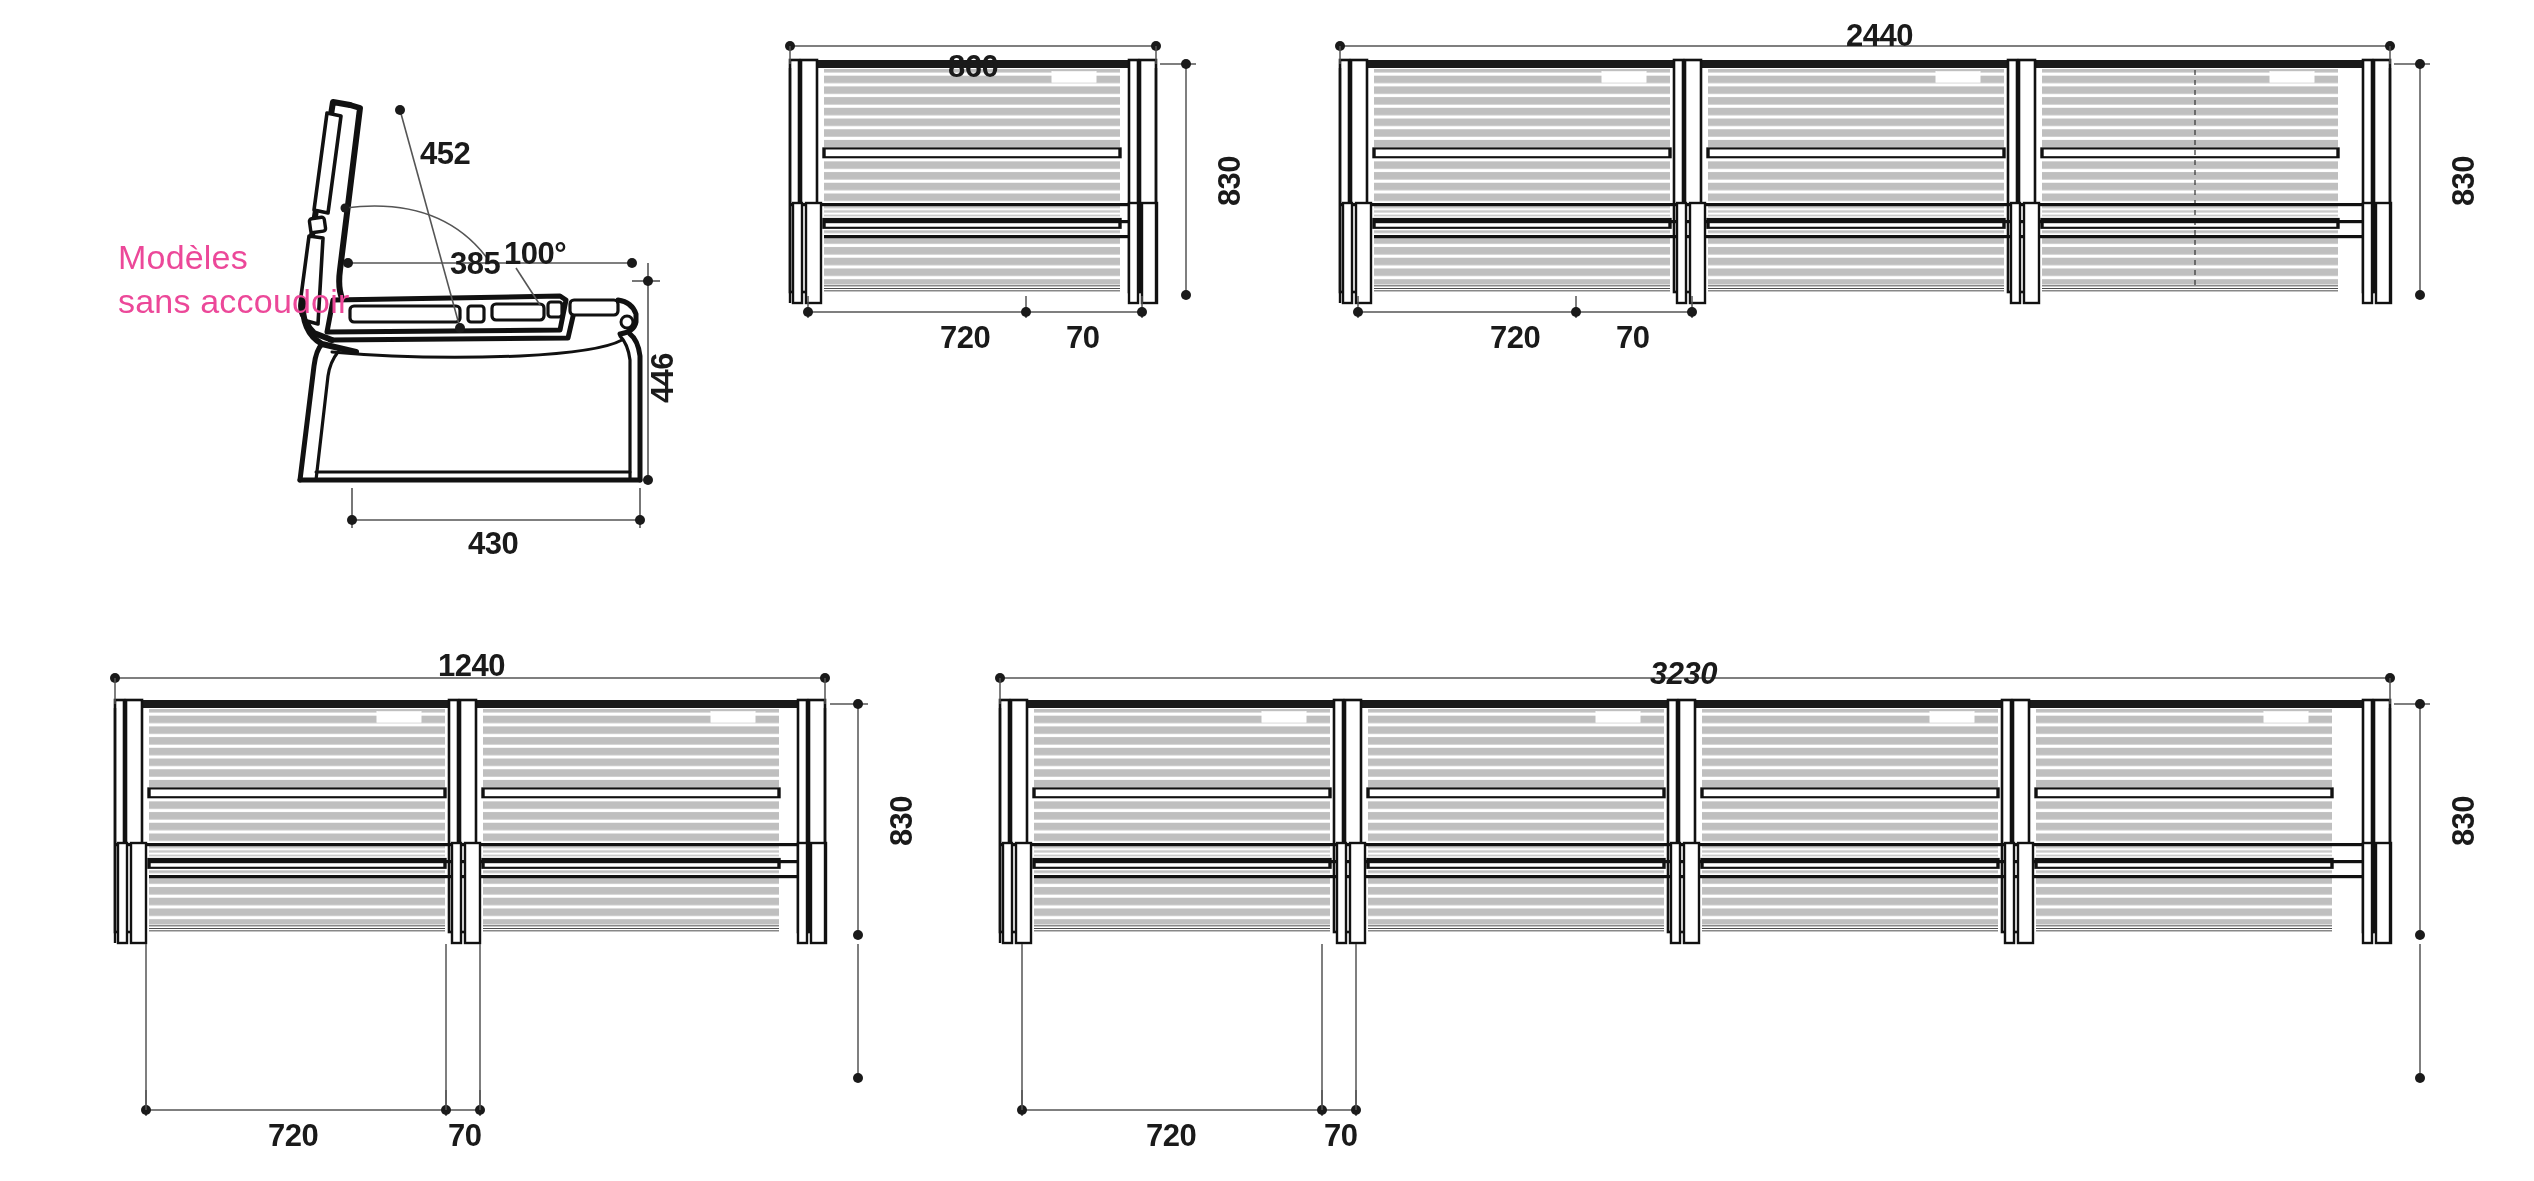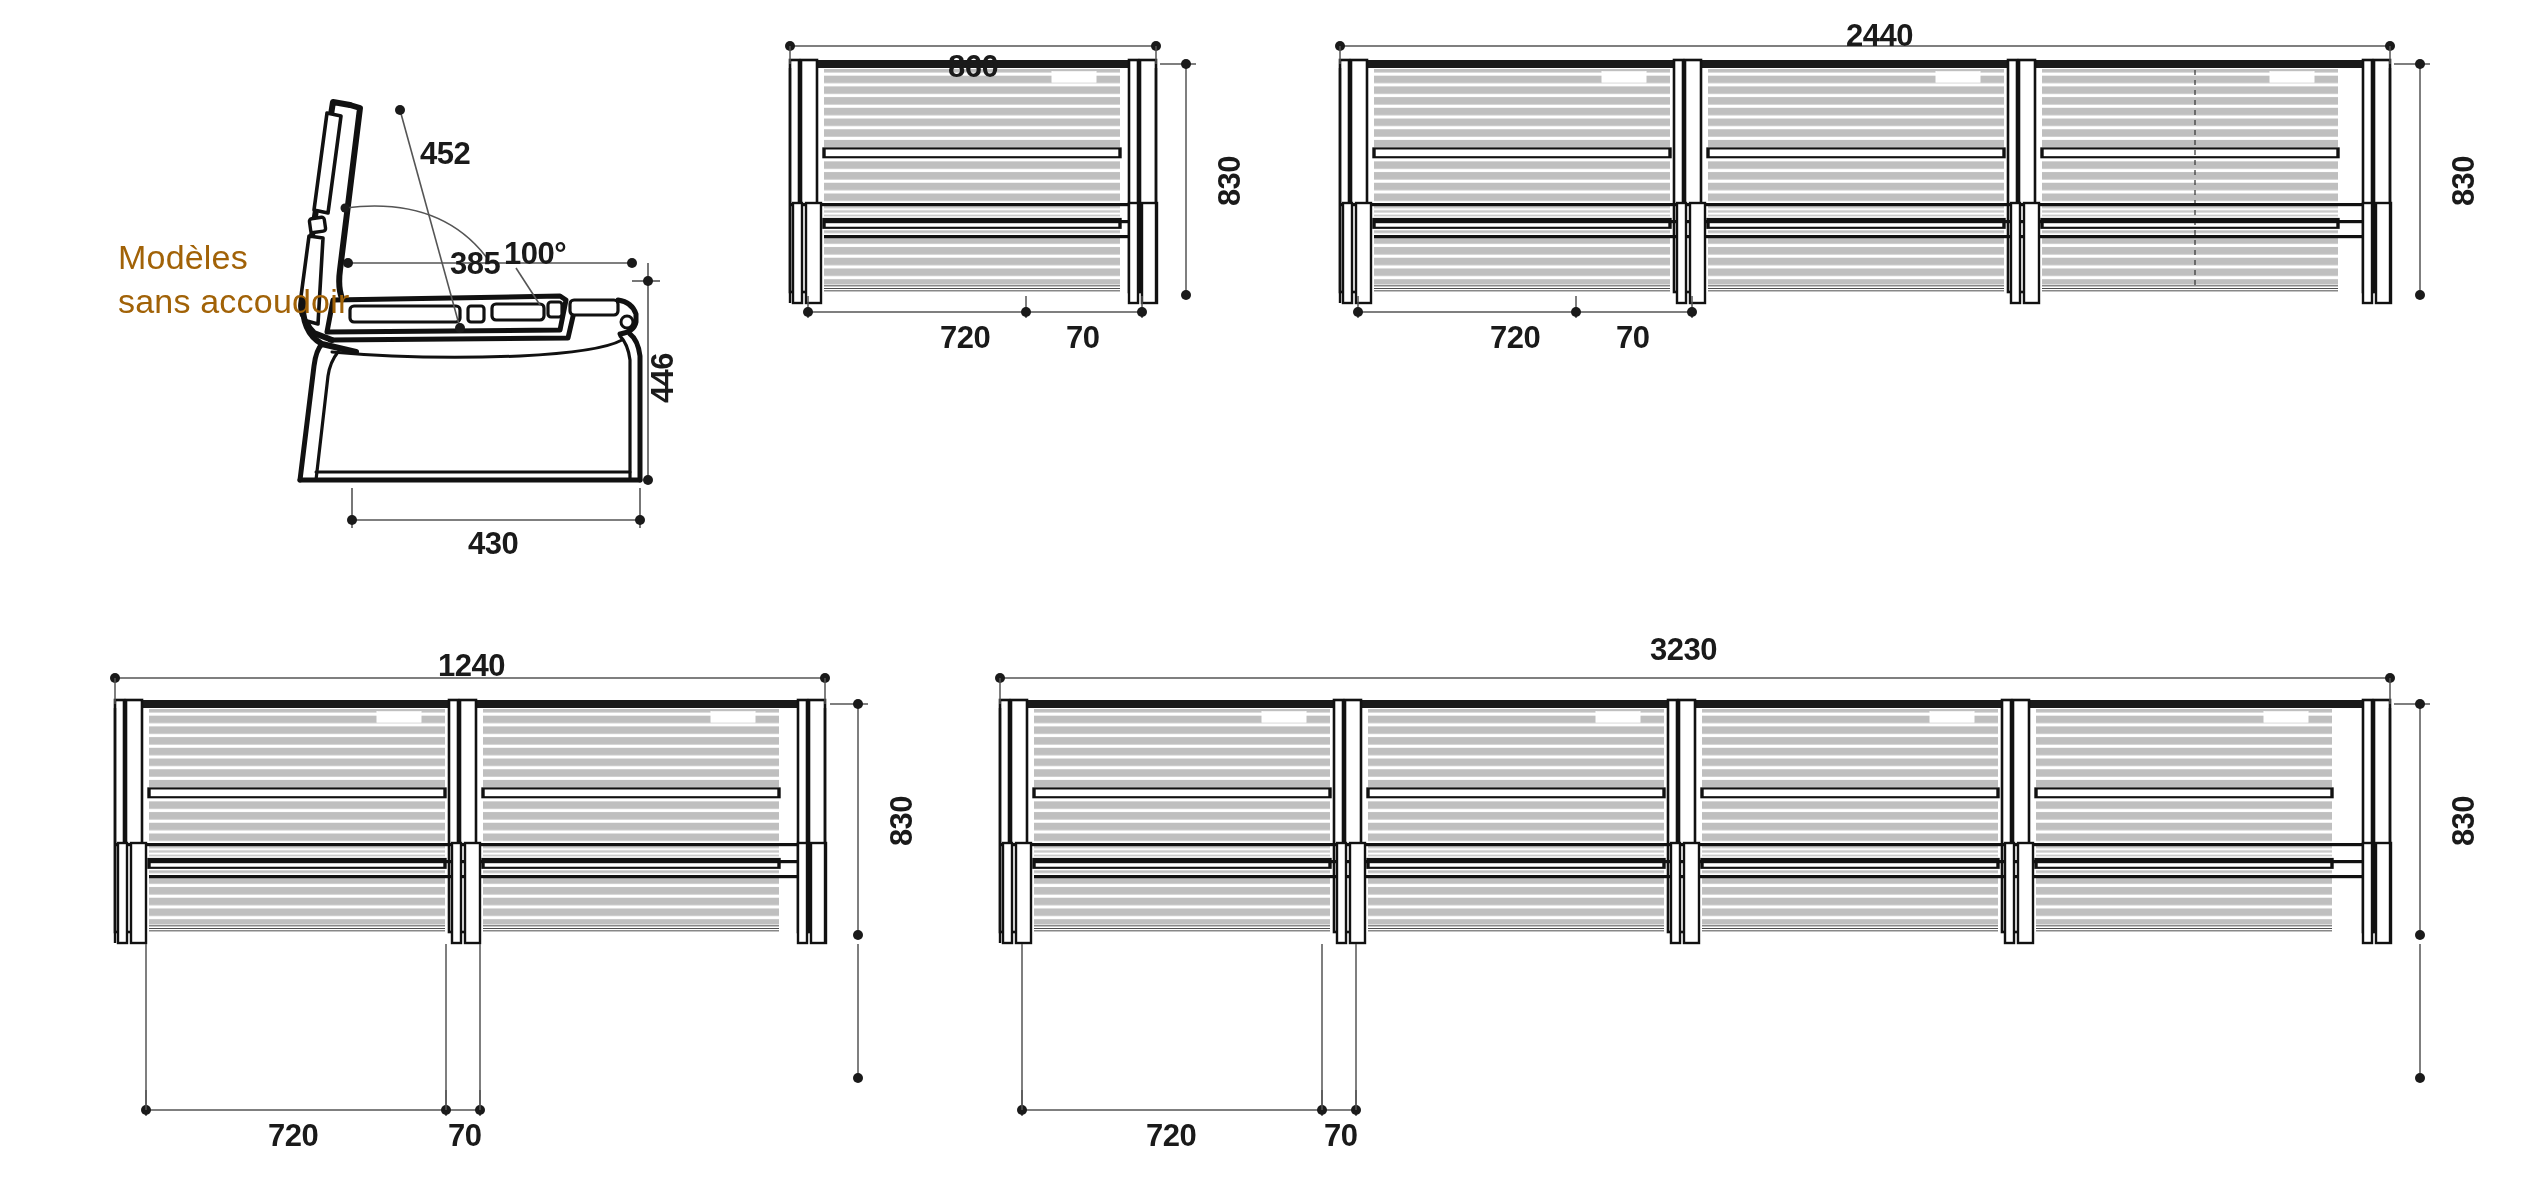--- a/index.html
+++ b/index.html
@@ -25,21 +25,21 @@
     white-space: nowrap;
     transform-origin: center center;
   }
   .dim-label.vert {
     transform: rotate(-90deg);
   }
   .note-text {
     position: absolute;
     font-family: "Liberation Sans", sans-serif;
     font-size: 34px;
-    color: #a16207;
+    color: #ec4899;
     line-height: 1.28;
     white-space: pre-line;
     letter-spacing: 0.2px;
   }
   svg.layer {
     position: absolute;
     left: 0; top: 0;
     width: 2534px;
     height: 1181px;
     pointer-events: none;
@@ -401,18 +401,18 @@
   <div class="dim-label" style="left:1830px; top:18px;margin-left:16px;">2440</div>
   <div class="dim-label vert" style="left:2439px; top:163px;">830</div>
   <div class="dim-label" style="left:1490px; top:320px;">720</div>
   <div class="dim-label" style="left:1616px; top:320px;">70</div>
 
   <div class="dim-label" style="left:438px; top:648px;">1240</div>
   <div class="dim-label vert" style="left:877px; top:803px;">830</div>
   <div class="dim-label" style="left:268px; top:1118px;">720</div>
   <div class="dim-label" style="left:448px; top:1118px;">70</div>
 
-  <div class="dim-label" style="left:1650px; top:632px;">3230</div>
+  <div class="dim-label" style="left:1650px; top:656px;font-style:italic;">3230</div>
   <div class="dim-label vert" style="left:2439px; top:803px;">830</div>
   <div class="dim-label" style="left:1146px; top:1118px;">720</div>
   <div class="dim-label" style="left:1324px; top:1118px;">70</div>
 
 </div>
 
 </body></html>

